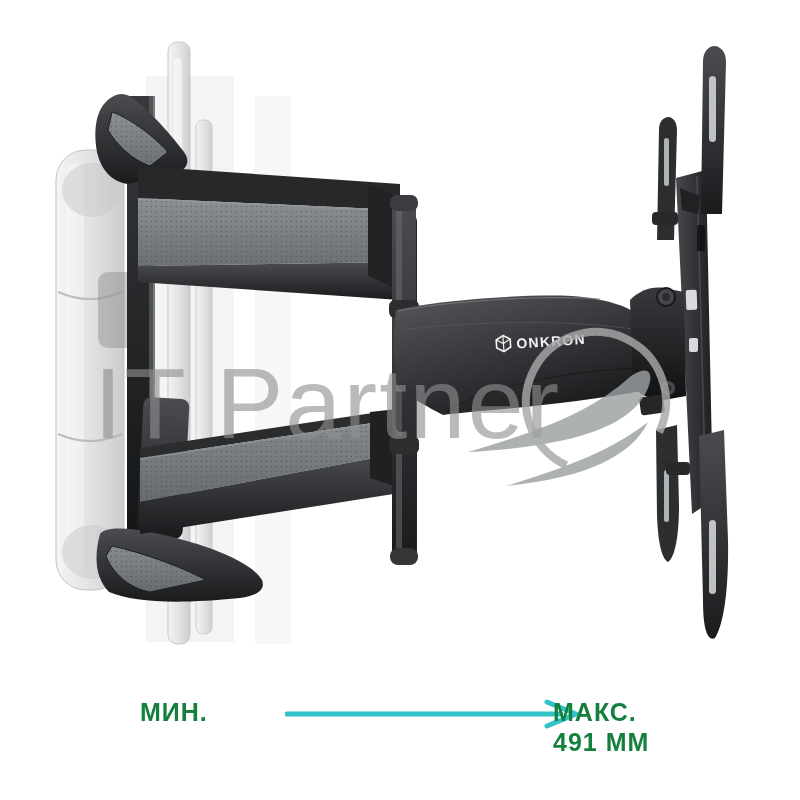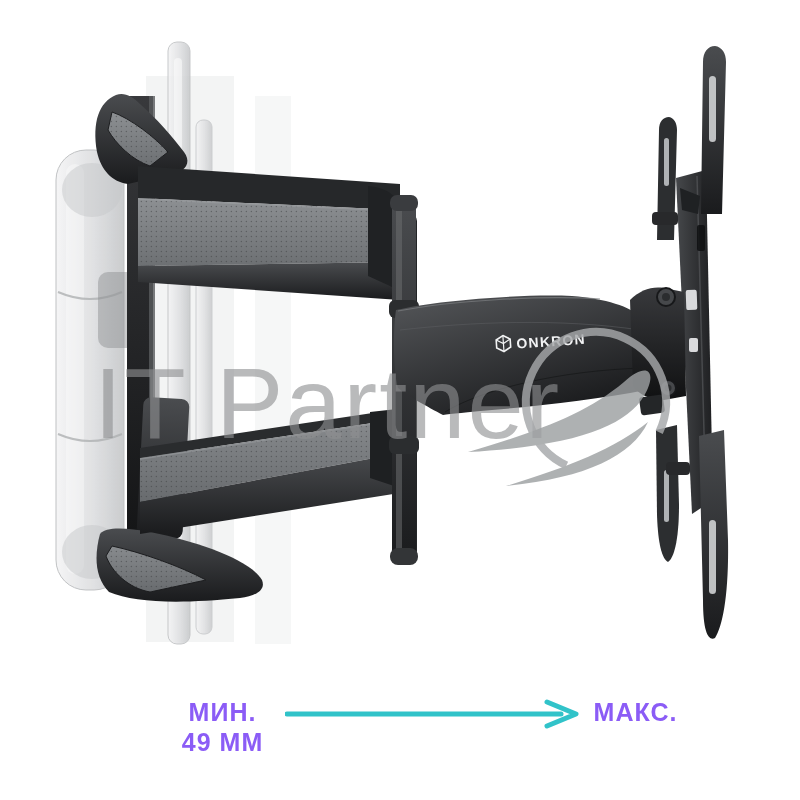--- a/index.html
+++ b/index.html
@@ -2,22 +2,22 @@
 <html><head>
 <meta charset="utf-8">
 <style>
   html,body{margin:0;padding:0;background:#ffffff;}
   .stage{
     position:relative;width:800px;height:800px;background:#ffffff;overflow:hidden;
     font-family:"Liberation Sans",sans-serif;
   }
   .render{position:absolute;left:0;top:0;}
   .dim-label{
-    position:absolute;top:697px;width:165px;text-align:center;
-    color:#8b5cf6;font-weight:700;font-size:25px;line-height:30px;letter-spacing:1px;
+    position:absolute;top:697px;width:165px;
+    color:#15803d;font-weight:700;font-size:25px;line-height:30px;letter-spacing:1px;
     white-space:nowrap;
   }
   .dim-label .val{display:block;}
   #min-label{left:140px;}
   #max-label{left:553px;}
   .dim-arrow{position:absolute;left:285px;top:699px;}
   .wm-text{
     font-family:"Liberation Sans",sans-serif;
     font-size:101px;letter-spacing:2px;fill:#8f9092;opacity:.62;
   }
@@ -179,25 +179,25 @@
       <g transform="translate(596,402)" opacity="0.82">
         <circle r="70" fill="none" stroke="#a6a8aa" stroke-width="8" stroke-dasharray="330 110" transform="rotate(115)"></circle>
         <path d="M-128,50 C-60,30 -10,12 28,-20 C52,-42 62,-30 48,-6 C30,24 -20,44 -128,50 Z" fill="#9da0a2"></path>
         <path d="M-90,84 C-30,66 20,46 52,20 C36,54 -10,76 -90,84 Z" fill="#9da0a2"></path>
       </g>
     </g>
   </svg>
 
   <div class="dim-label" id="min-label">
     <span class="lbl">МИН.</span>
-    <span class="val">49 ММ</span>
   </div>
 
   <svg class="dim-arrow" width="296" height="30" viewBox="0 0 296 30">
     <path d="M2,15 H276" fill="none" stroke-width="5" stroke-linecap="round" stroke="#31c3c9"></path>
     <path d="M262,3 L291,15 L262,27" fill="none" stroke-width="5" stroke-linecap="round" stroke-linejoin="round" stroke="#31c3c9"></path>
   </svg>
 
   <div class="dim-label" id="max-label">
     <span class="lbl">МАКС.</span>
+    <span class="val">491 ММ</span>
   </div>
 
 </div>
 
 </body></html>

